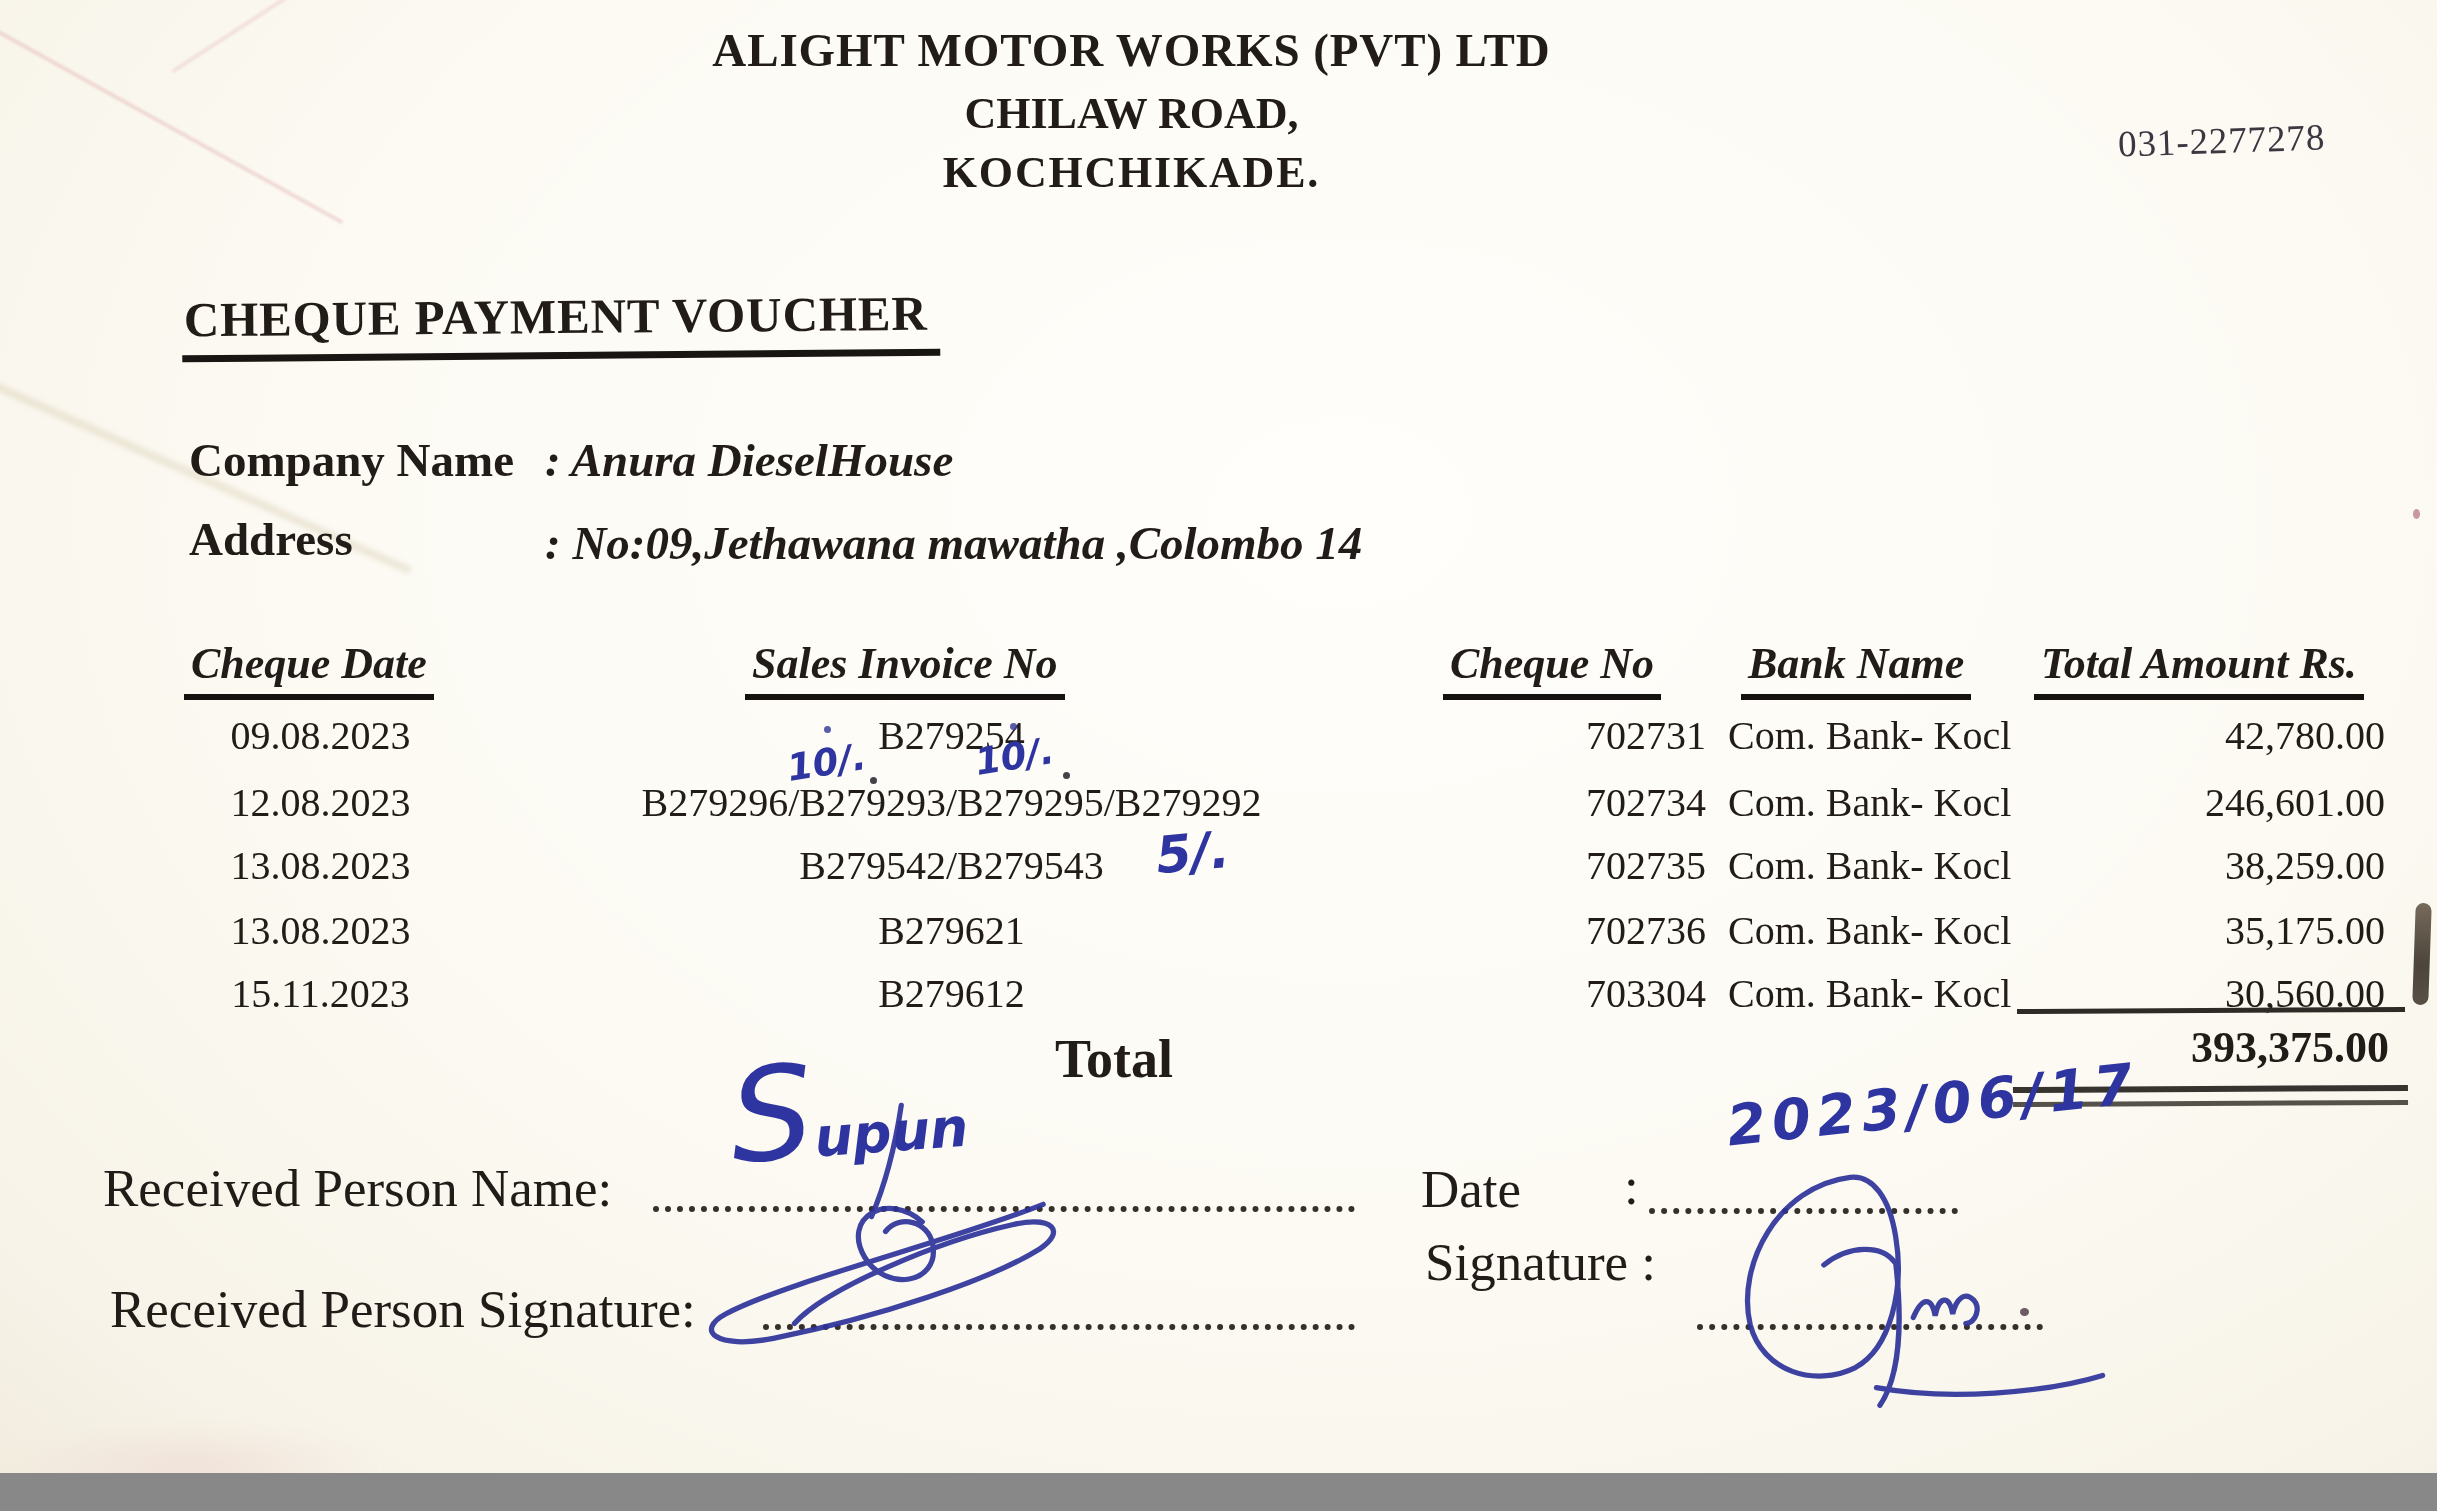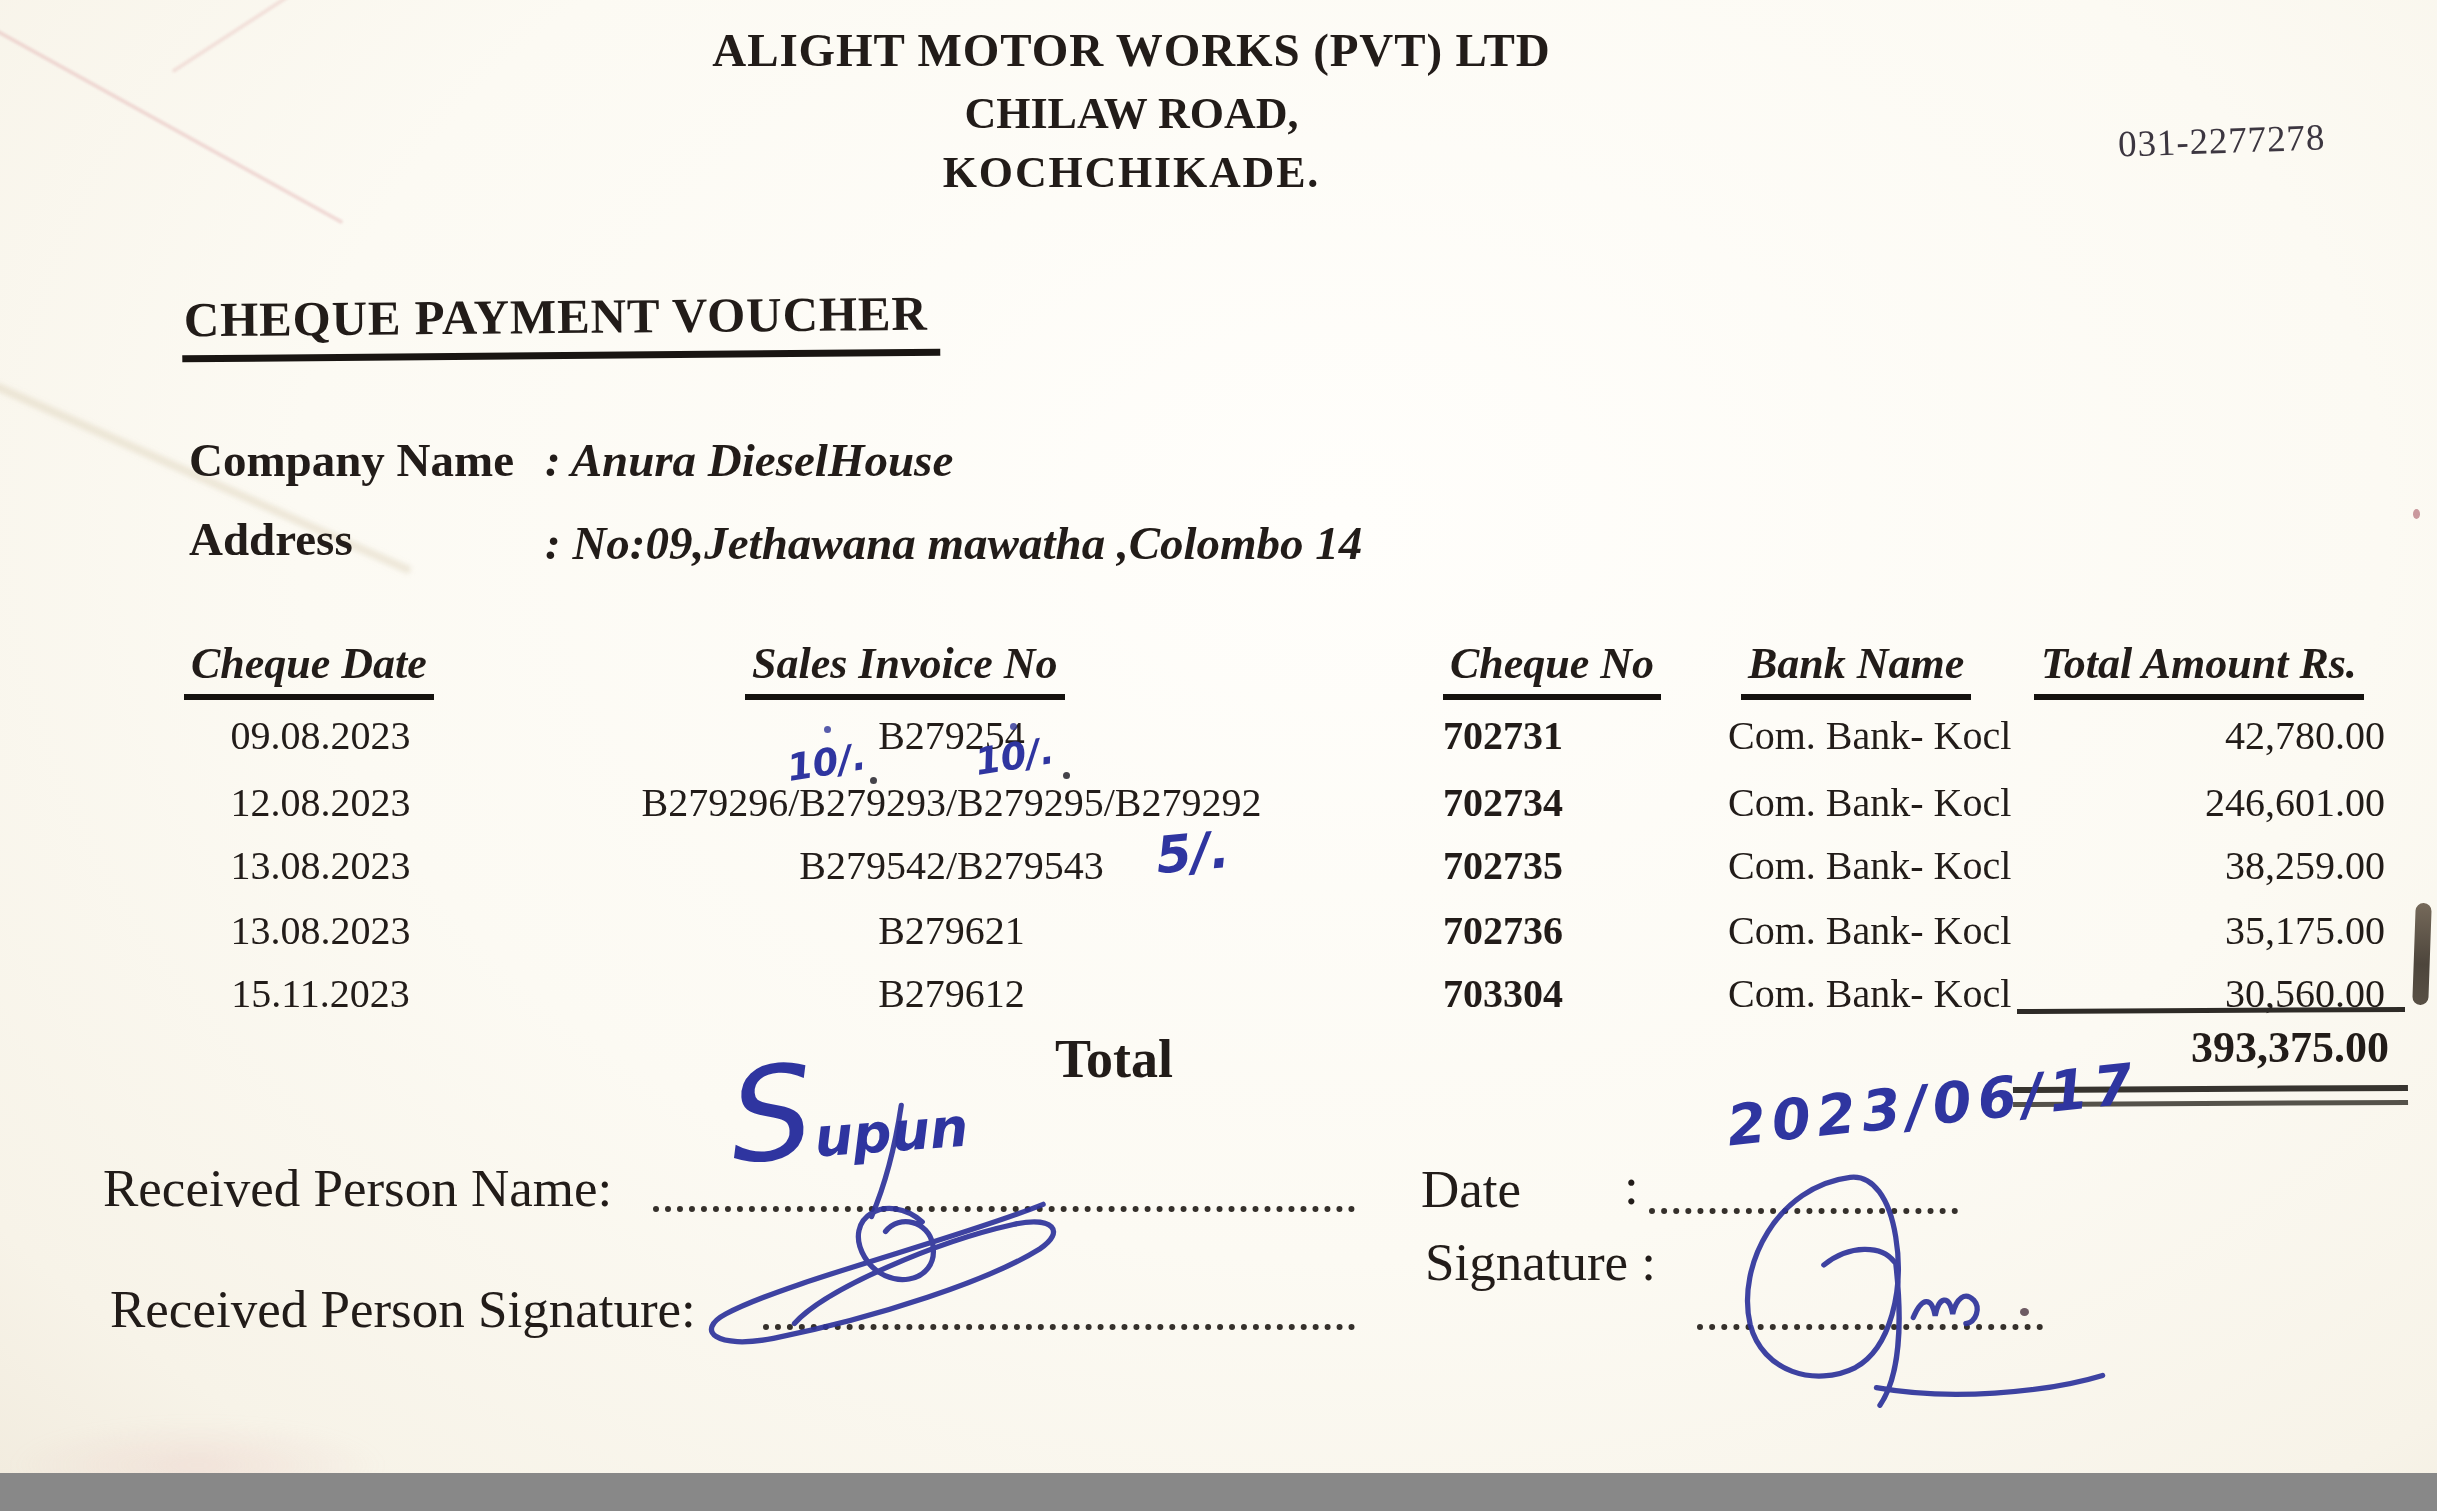--- a/index.html
+++ b/index.html
@@ -32,21 +32,21 @@
   .th span{display:inline-block; border-bottom:6.1px solid #15120f; padding:0 7px 5.3px 7px; white-space:nowrap;}
   .h-date{left:184px; width:307px;}
   .h-inv{left:745px; width:421px;}
   .h-chq{left:1443px; width:263px;}
   .h-bank{left:1741px; width:298px;}
   .h-amt{left:2034px; width:377px;}
   .trow{left:0; width:2438px; font-size:40px;}
   .trow span{position:absolute; white-space:nowrap;}
   .c-date{left:167px; width:307px; text-align:center;}
   .c-inv{left:535px; width:833px; text-align:center;}
-  .c-chq{left:1443px; width:263px; text-align:left;font-weight:bold;}
+  .c-chq{left:1443px; width:263px; text-align:right;}
   .c-bank{left:1728px; width:351px; text-align:left;}
   .c-amt{left:2034px; width:351px; text-align:right;}
   .r1{top:712px;} .r2{top:779px;} .r3{top:842px;} .r4{top:907px;} .r5{top:970px;}
   .total-label{left:965px; top:1028px; width:298px; text-align:center; font-size:54px; font-weight:bold;}
   .sum-rule{left:2017px; top:1008px; width:388px; height:5.3px; background:#2e2b27; transform:rotate(-0.3deg);}
   .total-value{left:2034px; top:1022px; width:355px; text-align:right; font-size:44px; font-weight:bold;}
   .sum-double{left:2013px; top:1086px; width:395px; height:8.8px;
     border-top:6.1px solid #37342f; border-bottom:5.3px solid #55524a; transform:rotate(-0.3deg);}
   
   .f-lbl{font-size:53px; white-space:nowrap;}

